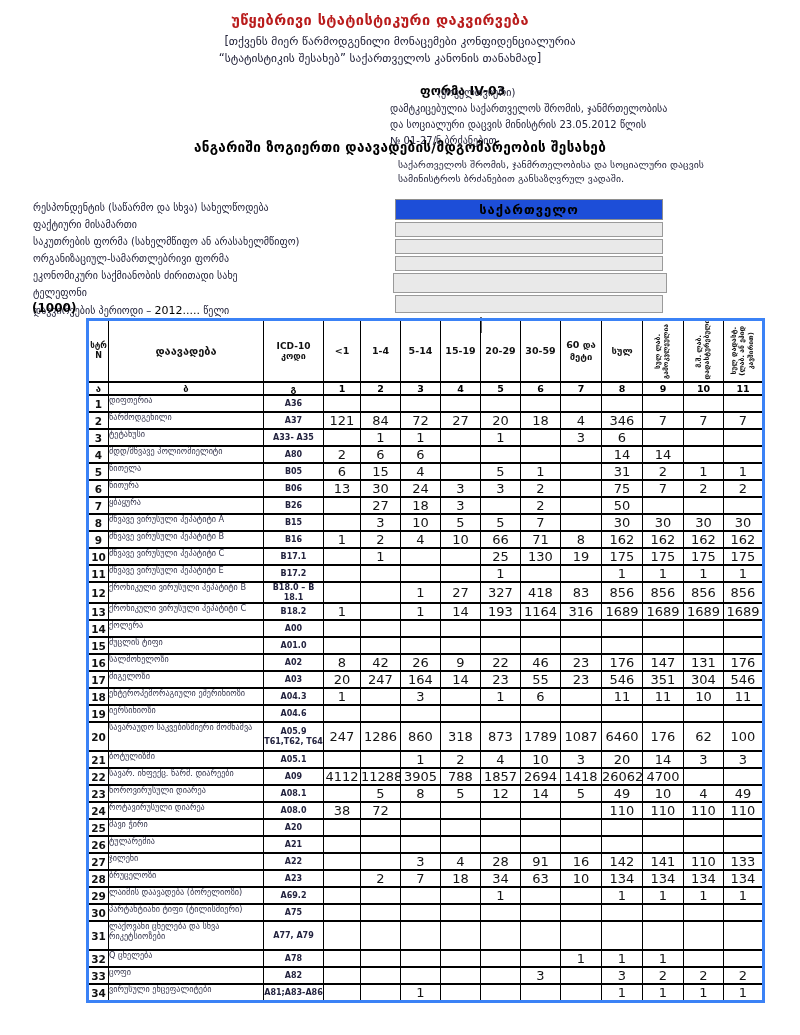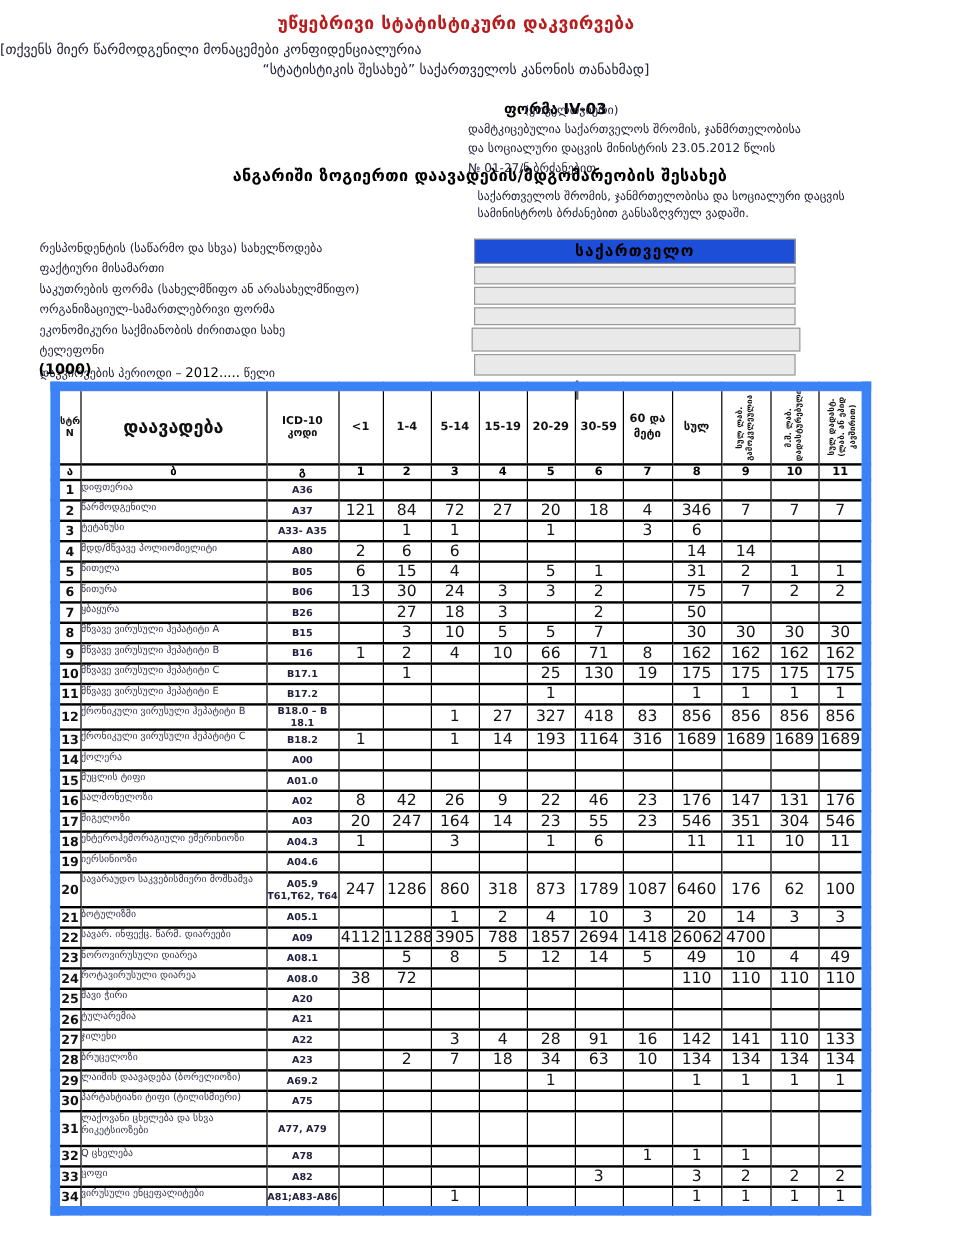--- a/index.html
+++ b/index.html
@@ -3,21 +3,21 @@
 <meta charset="utf-8">
 <style>
   html,body { margin:0; padding:0; background:#ffffff; }
   .page {
     position:relative; width:800px; height:1035px; background:#fff;
     font-family:"DejaVu Sans", sans-serif; color:#1c1c28; overflow:hidden;
   }
   
   .title1 { position:absolute; top:12px; left:0; width:760px; text-align:center;
             font-size:14.5px; font-weight:bold; letter-spacing:.4px; color:#b91c1c; }
-  .conf-line1 { position:absolute; top:34px; left:0; width:760px; text-align:left; font-size:11.5px; color:#23233a; }
+  .conf-line1 { position:absolute; top:34px; left:0; width:760px; text-align:center; font-size:11.5px; color:#23233a;padding-left:20px; }
   .conf-line2 { position:absolute; top:51px; left:0; width:760px; text-align:center; font-size:11.5px; color:#23233a; }
   .form-code { position:absolute; top:67px; left:420px; font-size:12.5px; font-weight:bold; color:#000;margin-top:16px; }
   .periodicity { position:absolute; top:87px; left:427px; font-size:10px; color:#23233a;margin-left:10px; }
   .approval { position:absolute; top:101px; left:390px; font-size:10px; line-height:16px; color:#23233a; }
   .title2 { position:absolute; top:139px; left:0; width:800px; text-align:center;
             font-size:13.5px; font-weight:bold; letter-spacing:.3px; color:#000; }
   .submit-para { position:absolute; top:158px; left:398px; font-size:9.8px; line-height:13.5px; color:#23233a; }
   
   .labels { position:absolute; top:202px; left:33px; font-size:10px; color:#23233a; }
   .label-line { height:17px; white-space:nowrap; }
@@ -28,25 +28,25 @@
   .region-box { position:absolute; top:199px; left:395px; width:268px; }
   .box-title { background:#1d4ed8; border:1px solid #8e8e8e; height:19px; line-height:19px;
                text-align:center; font-weight:bold; font-size:13px; letter-spacing:1px; color:#000; }
   .box-row { background:#e9e9e9; border:1px solid #9a9a9a; height:13px; margin-top:2px; }
   .box-row.r4 { height:18px; width:272px; margin-left:-2px; }
   .box-row.r5 { height:16px; }
   .cursor-mark { position:absolute; top:317px; left:480px; width:2px; height:16px; background:#666; }
   
   table.report { position:absolute; top:318px; left:42px; width:676px;
                  border-collapse:collapse; table-layout:fixed; }
-  table.report { border:8px solid #3b82f6; }
+  table.report { border:3px solid #3b82f6;margin-left:44px; }
   table.report th, table.report td { border:1.5px solid #000; padding:0; overflow:hidden; }
   table.report td { border-top-width:2px; border-bottom-width:2px; }
   th.hN { font-size:8px; font-weight:600; line-height:1.3; text-align:center; color:#111; }
-  th.hDis { font-size:15px; font-weight:600; text-align:center; color:#111; }
+  th.hDis { font-size:11px; font-weight:600; text-align:center; color:#111; }
   th.hIcd { font-size:9px; font-weight:bold; text-align:center; color:#111; }
   th.hAge { font-size:9.5px; font-weight:600; text-align:center; line-height:1.25; color:#111; height:60px; }
   th.hVert { vertical-align:middle; height:60px; }
   .vwrap { width:56px; margin-left:-9px; transform:rotate(-90deg); font-size:6.8px; font-weight:600;
            line-height:1.25; text-align:center; color:#111; }
   tr.subhead td { height:11px; font-size:9.5px; font-weight:bold; text-align:center;
                   border-bottom-width:2.5px; color:#000; }
   tbody.body td { height:15px; }
   tbody.body tr.tall td { height:27px; }
   td.cN { font-size:10.5px; font-weight:600; text-align:center; vertical-align:middle; color:#111; }

